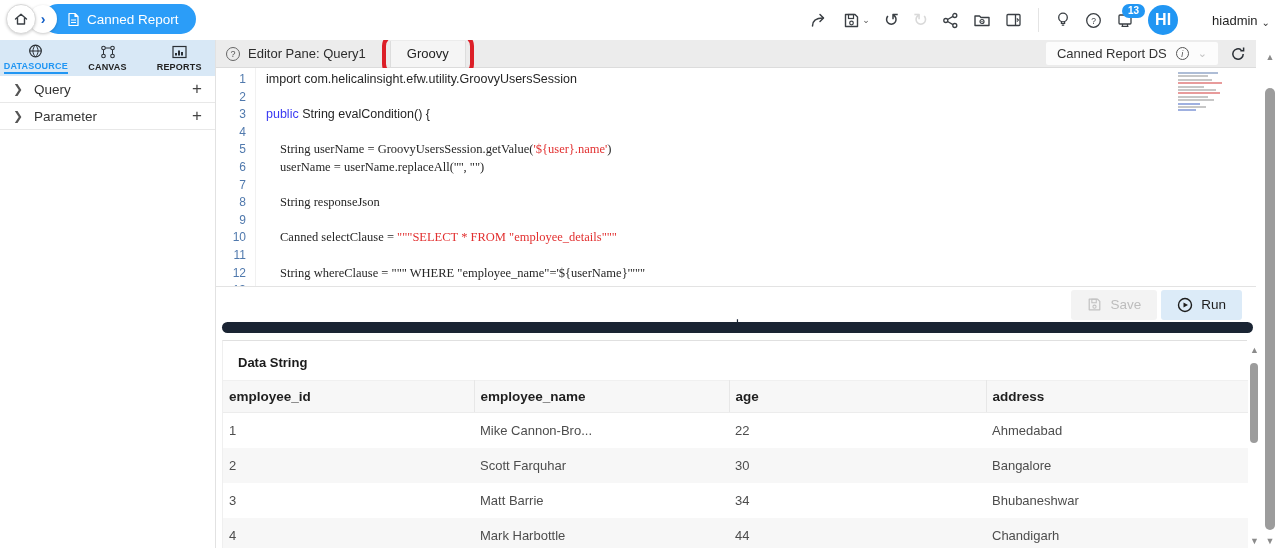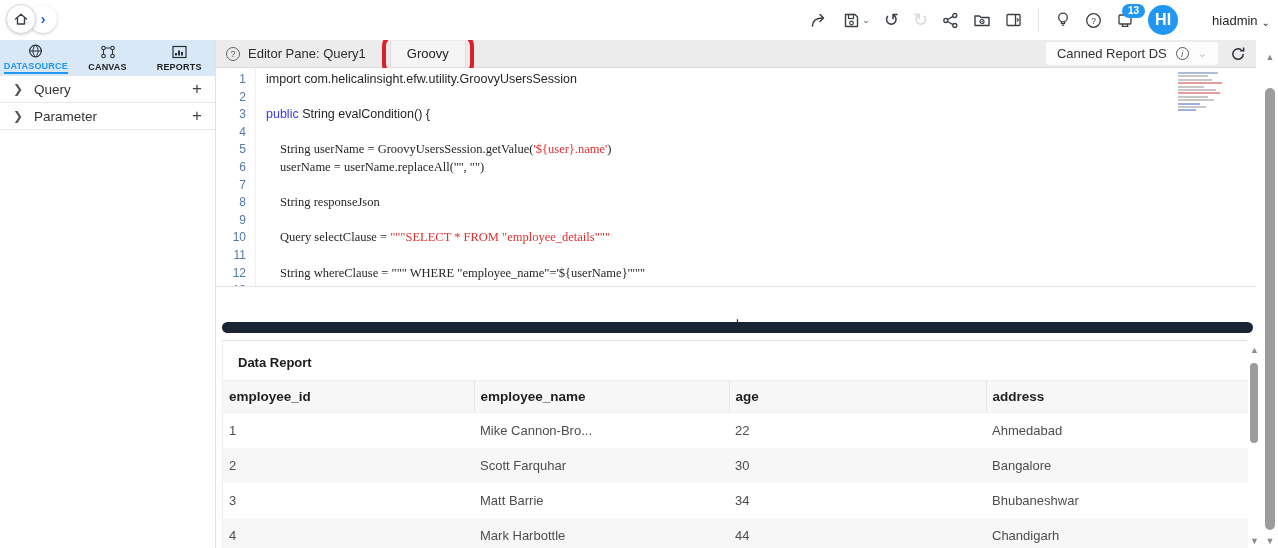--- a/index.html
+++ b/index.html
@@ -121,20 +121,27 @@
 <div class="topbar">
   <div class="crumbs">
     <div class="home-btn">
       <svg width="16" height="16" viewBox="0 0 16 16">
         <path d="M2.5 8 L8 3.2 L13.5 8 M4.5 7.5 V13 h7 V7.5" fill="none" stroke="#3a3f44" stroke-width="1.4" stroke-linecap="round" stroke-linejoin="round"></path>
       </svg>
     </div>
     <div class="crumb-chev">
       <span>›</span>
     </div>
+    <div class="crumb-pill">
+      <svg width="14" height="15" viewBox="0 0 14 15">
+        <path d="M3 1.5 h6 l3 3 V13.5 H3 z M9 1.5 v3 h3" fill="none" stroke="#fff" stroke-width="1.2" stroke-linejoin="round"></path>
+        <path d="M5 8 h5 M5 10.5 h5" stroke="#fff" stroke-width="1.1"></path>
+      </svg>
+      <span>Canned Report</span>
+    </div>
   </div>
 
   <div class="actions">
     <div class="abtn">
       <svg width="19" height="17" viewBox="0 0 19 17">
         <path d="M2.5 14 C2.5 8 7 6 13 6" fill="none" stroke="#3a3f44" stroke-width="1.5" stroke-linecap="round"></path>
         <path d="M10 2.5 L13.5 6 L10 9.5" fill="none" stroke="#3a3f44" stroke-width="1.5" stroke-linecap="round" stroke-linejoin="round"></path>
       </svg>
     </div>
     <div class="abtn">
@@ -297,48 +304,65 @@
     <div class="lines">
         <div class="cl"><span class="plain">import com.helicalinsight.efw.utility.GroovyUsersSession</span></div>
         <div class="cl"></div>
         <div class="cl"><span class="kw">public</span><span class="plain"> String evalCondition() {</span></div>
         <div class="cl"></div>
         <div class="cl ind"><span class="plain">String userName = GroovyUsersSession.getValue(</span><span class="str">'${user}.name'</span><span class="plain">)</span></div>
         <div class="cl ind"><span class="plain">userName = userName.replaceAll('"', "")</span></div>
         <div class="cl"></div>
         <div class="cl ind"><span class="plain">String responseJson</span></div>
         <div class="cl"></div>
-        <div class="cl ind"><span class="plain">Query selectClause = </span><span class="str">"""SELECT * FROM "employee_details"""</span></div>
+        <div class="cl ind"><span class="plain">Canned selectClause = </span><span class="str">"""SELECT * FROM "employee_details"""</span></div>
         <div class="cl"></div>
         <div class="cl ind"><span class="plain">String whereClause = """ WHERE "employee_name"='${userName}'"""</span></div>
         <div class="cl"></div>
       </div>
     <div class="minimap">
         <div class="mrow" style="width: 40px; background: rgb(174, 189, 214);"></div>
         <div class="mrow" style="width: 30px; background: rgb(199, 199, 199);"></div>
         <div class="mrow" style="width: 34px; background: rgb(199, 199, 199);"></div>
         <div class="mrow" style="width: 44px; background: rgb(232, 155, 155);"></div>
         <div class="mrow" style="width: 26px; background: rgb(199, 199, 199);"></div>
         <div class="mrow" style="width: 38px; background: rgb(199, 199, 199);"></div>
         <div class="mrow" style="width: 42px; background: rgb(232, 155, 155);"></div>
         <div class="mrow" style="width: 30px; background: rgb(199, 199, 199);"></div>
         <div class="mrow" style="width: 36px; background: rgb(199, 199, 199);"></div>
         <div class="mrow" style="width: 22px; background: rgb(159, 176, 224);"></div>
         <div class="mrow" style="width: 28px; background: rgb(199, 199, 199);"></div>
         <div class="mrow" style="width: 18px; background: rgb(159, 176, 224);"></div>
       </div>
   </div>
 
+  <div class="btnrow">
+    <button class="btn save" disabled="">
+      <svg width="15" height="15" viewBox="0 0 17 17">
+        <path d="M2.5 2.5 h9.5 l2.5 2.5 v9.5 H2.5 z" fill="none" stroke="#c2c2c2" stroke-width="1.4" stroke-linejoin="round"></path>
+        <rect x="5.5" y="2.5" width="5" height="4" fill="none" stroke="#c2c2c2" stroke-width="1.2"></rect>
+        <circle cx="8.5" cy="11" r="1.8" fill="none" stroke="#c2c2c2" stroke-width="1.2"></circle>
+      </svg>
+      <span>Save</span>
+    </button>
+    <button class="btn run">
+      <svg width="16" height="16" viewBox="0 0 16 16">
+        <circle cx="8" cy="8" r="6.5" fill="none" stroke="#1d1d1d" stroke-width="1.4"></circle>
+        <path d="M6.5 5.4 L11 8 L6.5 10.6 z" fill="#1d1d1d"></path>
+      </svg>
+      <span>Run</span>
+    </button>
+  </div>
 
   <div class="splitter">
     <div class="grip">+</div>
   </div>
 
   <div class="preview">
-    <div class="pv-title">Data Report</div>
+    <div class="pv-title">Data String</div>
     <table class="pv">
       <colgroup>
           <col style="width:251px">
           <col style="width:255px">
           <col style="width:257px">
           <col style="width:262px">
         </colgroup>
       <thead>
           <tr>
             <th>employee_id</th>

